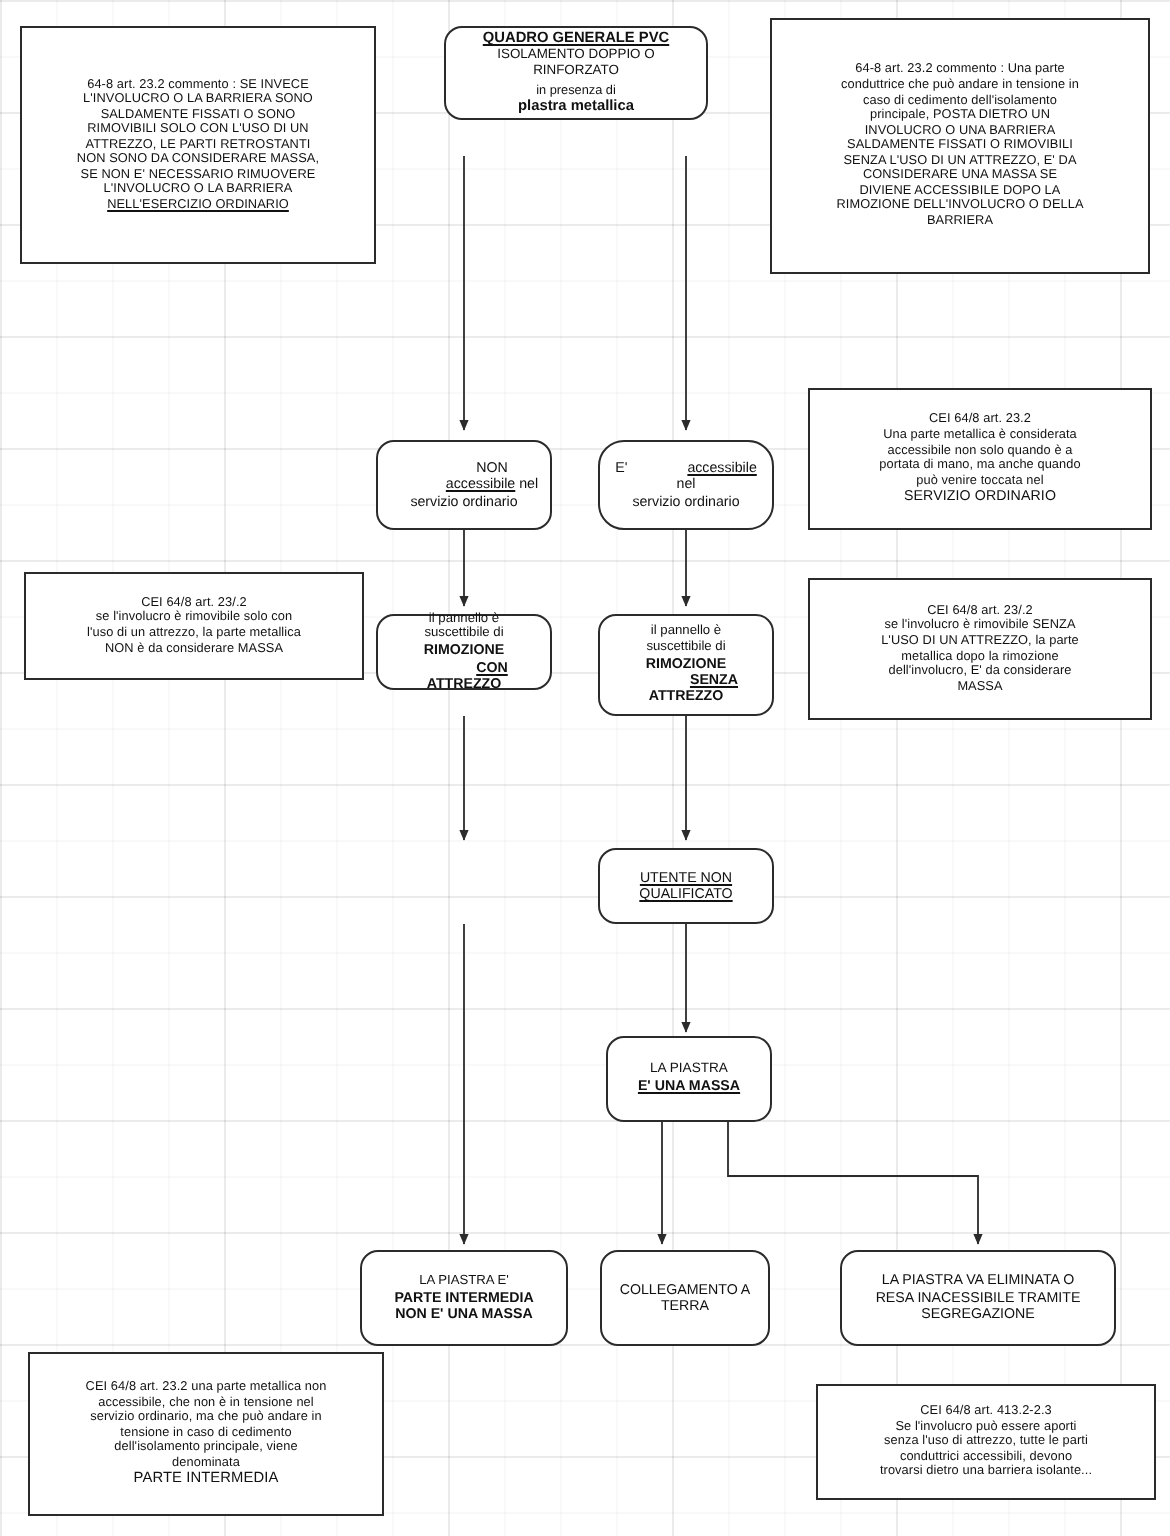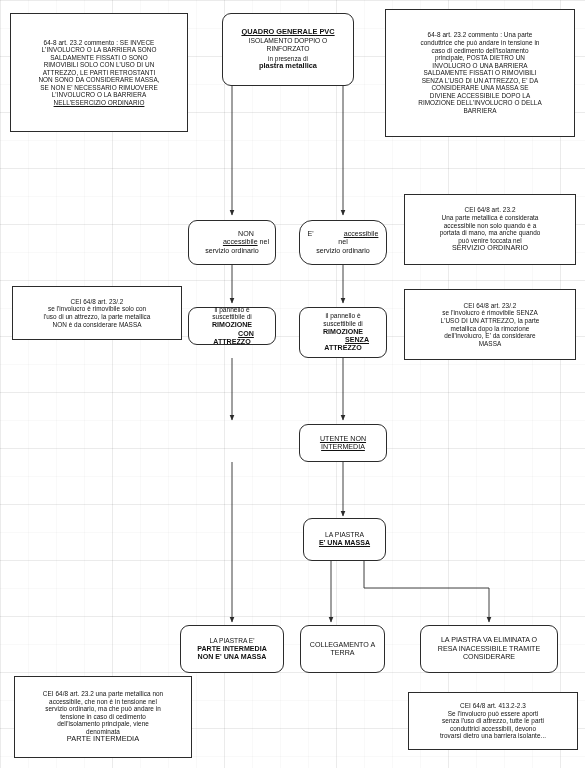--- a/index.html
+++ b/index.html
@@ -100,21 +100,21 @@
       <span class="l">SALDAMENTE FISSATI O SONO</span>
       <span class="l">RIMOVIBILI SOLO CON L'USO DI UN</span>
       <span class="l">ATTREZZO, LE PARTI RETROSTANTI</span>
       <span class="l">NON SONO DA CONSIDERARE MASSA,</span>
       <span class="l">SE NON E' NECESSARIO RIMUOVERE</span>
       <span class="l">L'INVOLUCRO O LA BARRIERA</span>
       <span class="l ul">NELL'ESERCIZIO ORDINARIO</span>
     </div>
   </div>
 
-  <div class="node rounded big" style="left:222px;top:13px;width:132px;height:73px;">
+  <div class="node rounded big" style="left:222px;top:13px;width:132px;height:47px;">
     <div class="inner">
       <span class="l bu" style="font-size:7.4px;">QUADRO GENERALE PVC</span>
       <span class="l" style="font-size:6.7px;">ISOLAMENTO DOPPIO O</span>
       <span class="l" style="font-size:6.7px;">RINFORZATO</span>
       <span class="l" style="font-size:6.4px;margin-top:2px;">in presenza di</span>
       <span class="l" style="font-size:7.4px;font-weight:bold;">plastra metallica</span>
     </div>
   </div>
 
   <div class="node note" style="left:385px;top:9px;width:190px;height:128px;">
@@ -193,21 +193,21 @@
       <span class="l">metallica dopo la rimozione</span>
       <span class="l">dell'involucro, E' da considerare</span>
       <span class="l">MASSA</span>
     </div>
   </div>
 
 
   <div class="node rounded proc" style="left:299px;top:424px;width:88px;height:38px;text-decoration:underline;">
     <div class="inner">
       <span class="l">UTENTE NON</span>
-      <span class="l">INTERMEDIA</span>
+      <span class="l">QUALIFICATO</span>
     </div>
   </div>
 
   <div class="node rounded proc" style="left:303px;top:518px;width:83px;height:43px;">
     <div class="inner">
       <span class="l" style="font-size:6.8px;">LA PIASTRA</span>
       <span class="l bu">E' UNA MASSA</span>
     </div>
   </div>
 
@@ -223,21 +223,21 @@
     <div class="inner">
       <span class="l">COLLEGAMENTO A</span>
       <span class="l">TERRA</span>
     </div>
   </div>
 
   <div class="node rounded proc" style="left:420px;top:625px;width:138px;height:48px;">
     <div class="inner">
       <span class="l">LA PIASTRA VA ELIMINATA O</span>
       <span class="l">RESA INACESSIBILE TRAMITE</span>
-      <span class="l">CONSIDERARE</span>
+      <span class="l">SEGREGAZIONE</span>
     </div>
   </div>
 
   <div class="node note" style="left:14px;top:676px;width:178px;height:82px;">
     <div class="inner">
       <span class="l">CEI 64/8 art. 23.2  una parte metallica non</span>
       <span class="l">accessibile, che non è in tensione nel</span>
       <span class="l">servizio ordinario, ma che può andare in</span>
       <span class="l">tensione in caso di cedimento</span>
       <span class="l">dell'isolamento principale, viene</span>

